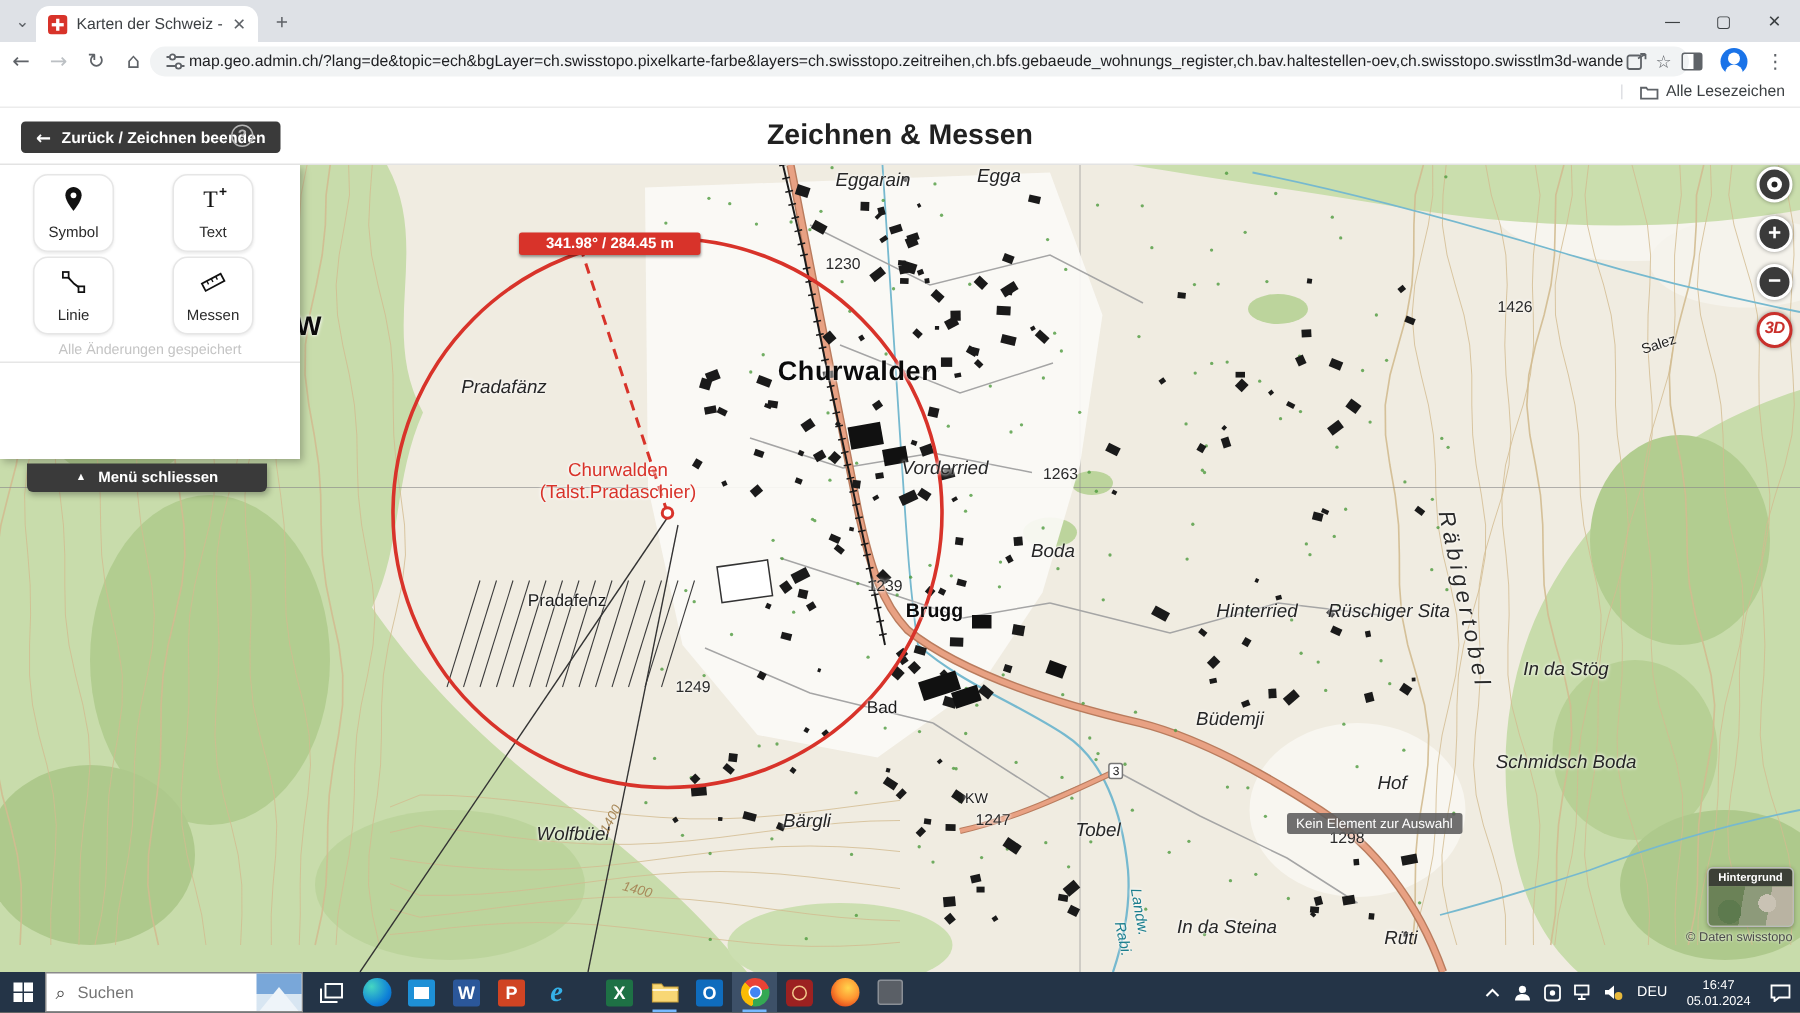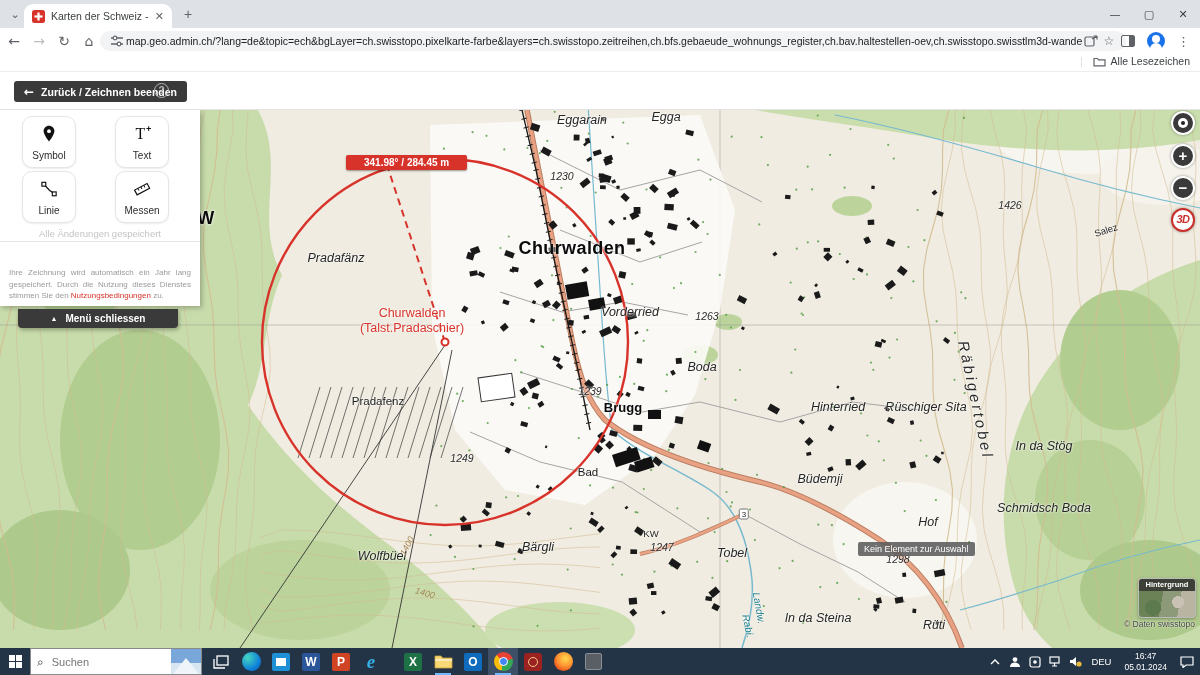--- a/index.html
+++ b/index.html
@@ -43,21 +43,21 @@
   
   #map{position:absolute;top:110px;left:0;width:1200px;height:538px;background:#f0ece1;overflow:hidden;}
   #mapsvg{position:absolute;top:0;left:0;}
   #labels{position:absolute;top:0;left:0;width:100%;height:100%;pointer-events:none;}
   .ml{position:absolute;white-space:nowrap;color:#1c1c1c;text-shadow:0 0 2px #fff,0 0 3px rgba(255,255,255,.8);}
   .ml.it{font-style:italic;font-size:12.5px;color:#262626;}
   .ml.pl{font-size:11.5px;}
   .ml.pls{font-size:9.5px;}
   .ml.town{font-size:18px;font-weight:bold;letter-spacing:.4px;color:#0b0b0b;}
   .ml.bold{font-size:13px;font-weight:bold;color:#0b0b0b;}
-  .ml.elev{font-size:10.5px;color:#2b2b2b;font-style:italic;}
+  .ml.elev{font-size:10.5px;color:#2b2b2b;}
   .ml.red{font-size:12.5px;color:#d8332a;text-shadow:0 0 2px #fff,0 0 3px #fff;}
   .ml.contour{font-size:9px;font-style:italic;color:#a8895a;text-shadow:none;}
   .ml.water{font-size:10px;font-style:italic;color:#1d7f8e;}
   .ml.vert{font-size:15px;font-style:italic;letter-spacing:3px;color:#2a2a2a;}
   .ml.badge{font-size:8px;background:#fff;border:1px solid #777;border-radius:2px;padding:0 2px;color:#222;text-shadow:none;}
   #measure-tip{position:absolute;left:346px;top:45px;background:#d8332a;color:#fff;font-size:10px;font-weight:bold;
     padding:2px 18px;border-radius:2px;box-shadow:0 1px 2px rgba(0,0,0,.4);}
   #sel-tip{position:absolute;left:858px;top:432px;background:rgba(92,92,92,.88);color:#fff;font-size:9px;
     padding:2px 6px;border-radius:2px;}
   
@@ -176,20 +176,21 @@
     <div id="allbm">
       <span class="sep">|</span>
       <svg width="13" height="11" viewBox="0 0 13 11">
         <path d="M1 2.5 h3.5 l1 1.3 H12 v6 H1 z" fill="none" stroke="#5f6368" stroke-width="1.2"></path>
       </svg>
       <span>Alle Lesezeichen</span>
     </div>
   </div>
 
   <div id="appheader">
+    <div id="apptitle">Zeichnen &amp; Messen</div>
     <div id="backbtn">
       <span class="arr">←</span>
       <span>Zurück / Zeichnen beenden</span>
     </div>
     <div id="helpbtn">?</div>
   </div>
 
   <div id="map">
     <svg id="mapsvg" width="1200" height="538" viewBox="0 0 1200 538">
       <rect width="1200" height="538" fill="#f0ece1"></rect>
@@ -780,25 +781,20 @@
                 <g transform="rotate(-28 12 12)">
                   <rect x="3.5" y="9" width="17" height="6.5" fill="#fff" stroke="#111" stroke-width="1.4"></rect>
                   <path d="M8 9v3 M12 9v3 M16 9v3" stroke="#111" stroke-width="1.1"></path>
                 </g>
               </svg></span>
             <span class="lb">Messen</span>
           </div>
         </div>
       <div id="savedstatus">Alle Änderungen gespeichert</div>
       <div id="paneldiv"></div>
-      <div id="fineprint">
-        <span>Ihre Zeichnung wird automatisch ein Jahr lang gespeichert. Durch die Nutzung dieses Dienstes stimmen Sie den</span>
-        <span class="lk">Nutzungsbedingungen</span>
-        <span>zu.</span>
-      </div>
     </div>
     <div id="menuclose">
       <span class="tri">▲</span><span>Menü schliessen</span>
     </div>
 
     <div id="bgsel">
       <div class="band">Hintergrund</div>
       <div class="thumb"></div>
     </div>
     <div id="attrib">© Daten swisstopo</div>

